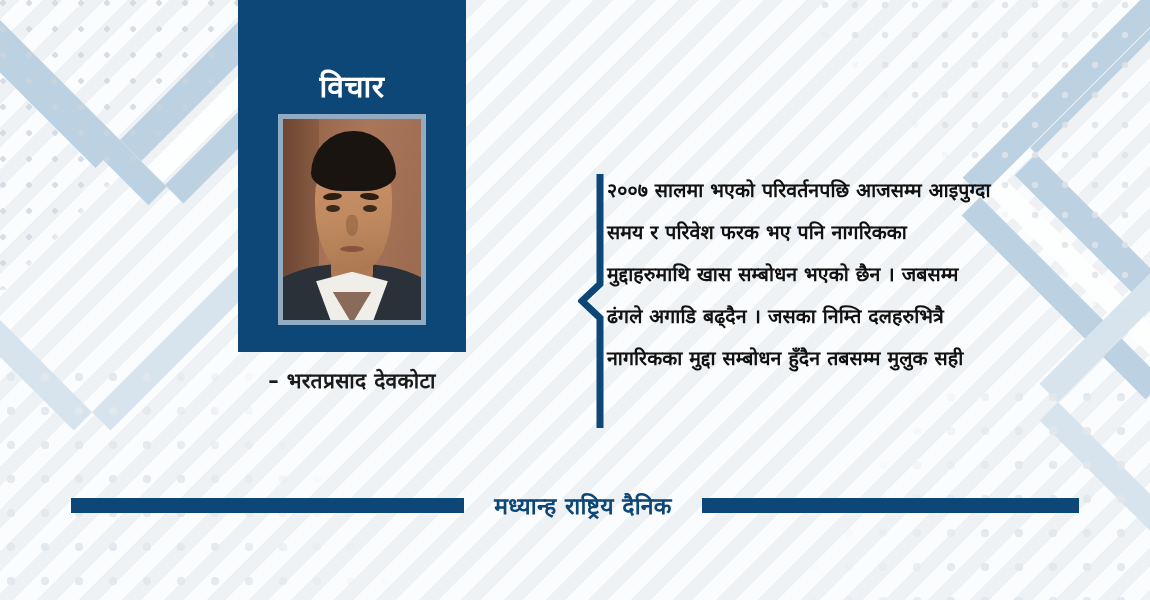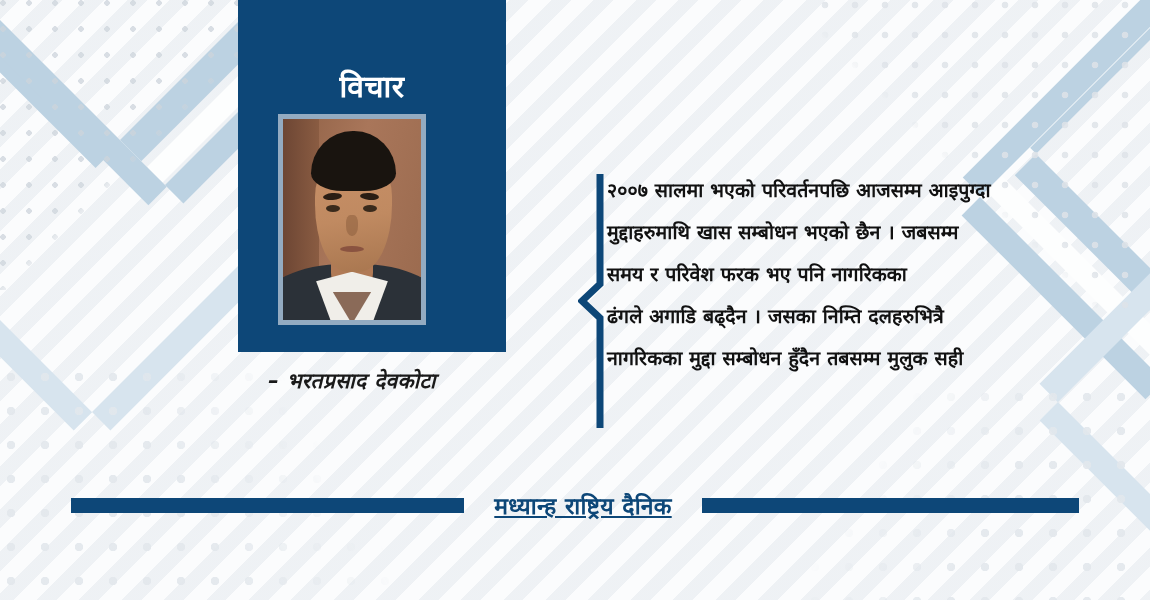--- a/index.html
+++ b/index.html
@@ -78,21 +78,21 @@
     transform-origin: 0 0;
   }
   .chev.pale span { background: #d7e4ee; }
   .chev.white span { background: #fdfefe; }
 
   
   .panel {
     position: absolute;
     left: 238px;
     top: 0;
-    width: 268px;
+    width: 228px;
     height: 352px;
     background: #0d4778;
   }
   .panel-title {
     position: absolute;
     left: 0; right: 0;
     top: 72px;
     text-align: center;
     color: #ffffff;
     font-size: 30px;
@@ -194,21 +194,20 @@
   .attribution {
     position: absolute;
     left: 238px;
     top: 366px;
     width: 228px;
     text-align: center;
     color: #1a1a1a;
     font-size: 21px;
     font-weight: 700;
     letter-spacing: 0.3px;
-    font-style: italic;
   }
 
   
   .quote-mark {
     position: absolute;
     left: 578px;
     top: 174px;
     width: 30px;
     height: 254px;
   }
@@ -242,21 +241,20 @@
   }
   .footer-rule.left { width: 393px; margin-right: 0; }
   .footer-rule.right { width: 377px; }
   .footer-label {
     padding: 0 30px;
     color: #0d4778;
     font-size: 23px;
     font-weight: 700;
     white-space: nowrap;
     letter-spacing: 0.3px;
-    text-decoration: underline;
   }
 </style>
 </head>
 <body>
 
 <div class="canvas">
 
   <div class="bg-layer">
     <div class="bg-base"></div>
 
@@ -326,22 +324,22 @@
   <div class="attribution">–  भरतप्रसाद  देवकोटा</div>
 
   <div class="quote-mark">
     <svg width="30" height="254" viewBox="0 0 30 254" xmlns="http://www.w3.org/2000/svg">
       <path d="M22 0 L22 110 L4 127 L22 144 L22 254" fill="none" stroke="#0d4778" stroke-width="7" stroke-linejoin="miter" stroke-linecap="butt"></path>
     </svg>
   </div>
 
   <div class="quote-text">
     <span class="ln">२००७ सालमा भएको परिवर्तनपछि आजसम्म आइपुग्दा</span>
+    <span class="ln">समय र परिवेश फरक भए पनि नागरिकका</span>
     <span class="ln">मुद्दाहरुमाथि खास सम्बोधन भएको छैन । जबसम्म</span>
-    <span class="ln">समय र परिवेश फरक भए पनि नागरिकका</span>
     <span class="ln">ढंगले अगाडि बढ्दैन । जसका निम्ति दलहरुभित्रै</span>
     <span class="ln">नागरिकका मुद्दा सम्बोधन हुँदैन तबसम्म मुलुक सही</span>
   </div>
 
   <div class="footer">
     <div class="footer-rule left"></div>
     <div class="footer-label">मध्यान्ह राष्ट्रिय दैनिक</div>
     <div class="footer-rule right"></div>
   </div>
 

